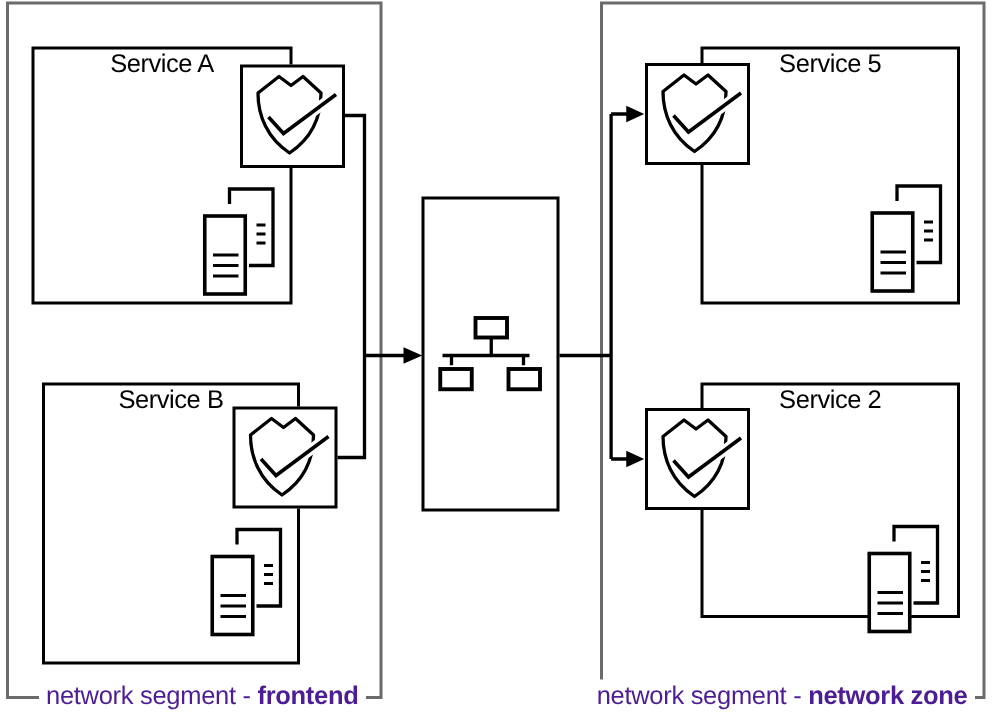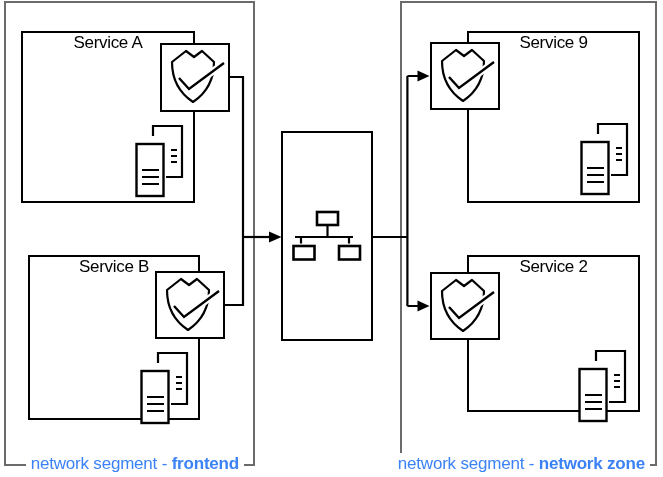--- a/index.html
+++ b/index.html
@@ -46,40 +46,40 @@
   .icon-abs { position: absolute; overflow: visible; }
   .edges { position: absolute; left: 0; top: 0; pointer-events: none; }
   .seg-label {
     position: absolute;
     background: #fff;
     font-size: 17px;
     letter-spacing: -0.2px;
     line-height: 21px;
     padding: 0 5px;
     white-space: nowrap;
-    color: #3b82f6;
+    color: #4c1d95;
   }
   .seg-label b { font-weight: bold; }
 </style>
 </head>
 <body>
 
 <div class="canvas">
 
   <div class="segment" style="left:4px; top:1px; width:251px; height:465px"></div>
   <div class="segment" style="left:400px; top:1px; width:257px; height:465px"></div>
 
   <div class="svc" style="left:21px; top:31px; width:174px; height:172px">
     <span class="svc-label">Service A</span>
   </div>
-  <div class="svc" style="left:28px; top:255px; width:172px; height:165px">
+  <div class="svc" style="left:28px; top:255px; width:172px; height:188px">
     <span class="svc-label">Service B</span>
   </div>
   <div class="svc" style="left:467px; top:31px; width:173px; height:172px">
-    <span class="svc-label">Service 9</span>
+    <span class="svc-label">Service 5</span>
   </div>
   <div class="svc" style="left:467px; top:255px; width:173px; height:157px">
     <span class="svc-label">Service 2</span>
   </div>
 
   <div class="hub" style="left:281px; top:131px; width:92px; height:210px"></div>
   <svg class="icon-abs" style="left:292px; top:210px" width="70" height="52" viewBox="0 0 70 52">
     <g fill="none" stroke="#000">
       <rect x="25" y="2" width="21" height="13" stroke-width="2.6"></rect>
       <path d="M35.5,15 V27 M3,27 H61 M9,27 V33.5 M57,27 V33.5" stroke-width="2.2"></path>

